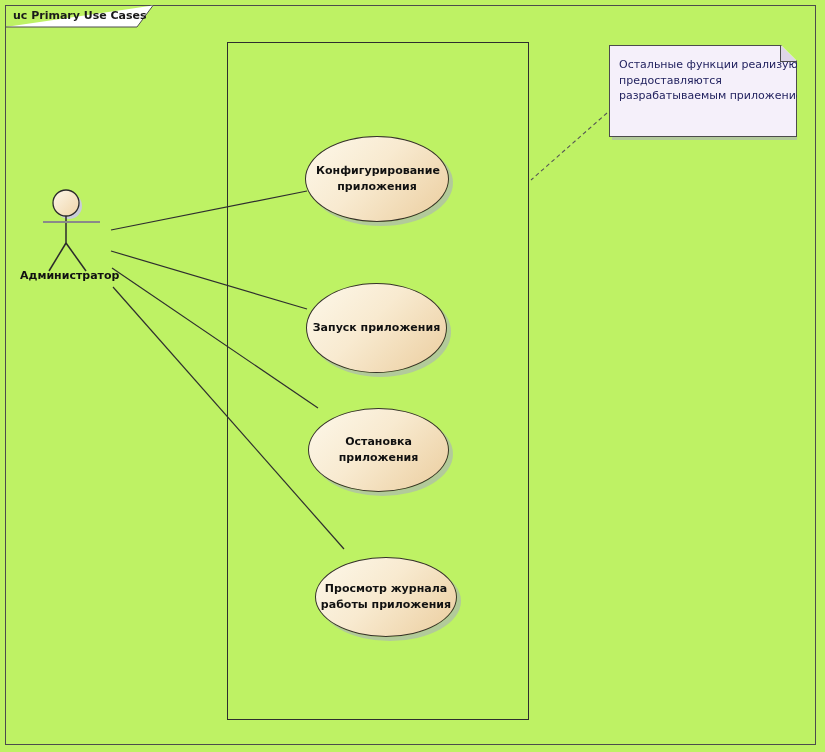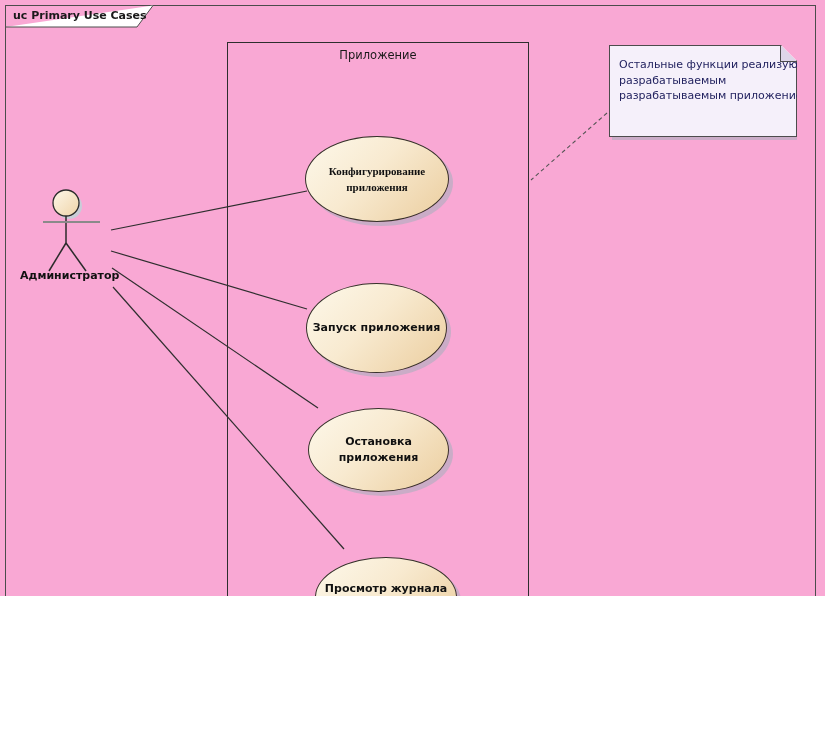--- a/index.html
+++ b/index.html
@@ -1,19 +1,19 @@
 <!DOCTYPE html>
 <html><head>
 <meta charset="utf-8">
 <style>
   html, body { margin: 0; padding: 0; background: #ffffff; }
   #canvas {
     position: relative;
-    width: 825px; height: 596px;
-    background: #f9a8d4;
+    width: 825px; height: 752px;
+    background: #bef264;
     font-family: "DejaVu Sans", "Liberation Sans", sans-serif;
     overflow: hidden;
   }
   
   .frame-border {
     position: absolute; left: 5px; top: 5px;
     width: 809px; height: 738px;
     border: 1px solid #4c4c4c;
     background: transparent;
     z-index: 0;
@@ -49,21 +49,21 @@
     background: linear-gradient(135deg, #fdf8ea 0%, #f8ead0 45%, #ebcd9e 100%);
     box-shadow: 4px 4px 0 0 rgba(170,175,190,0.6);
     display: flex; align-items: center; justify-content: center;
     text-align: center;
     font-size: 11px; font-weight: bold; color: #111;
     line-height: 16px;
     z-index: 3;
   }
   .usecase span { display: block; }
   #uc1 { left: 305px; top: 136px; width: 142px; height: 84px; }
-  #uc1 span { max-width: 122px; font-family: Liberation Serif, serif; }
+  #uc1 span { max-width: 122px; }
   #uc2 { left: 306px; top: 283px; width: 139px; height: 88px; text-align: center; }
   #uc2 span { max-width: 130px; }
   #uc3 { left: 308px; top: 408px; width: 139px; height: 82px; }
   #uc3 span { max-width: 112px; }
   #uc4 { left: 315px; top: 557px; width: 140px; height: 78px; }
   #uc4 span { max-width: 136px; }
   
   .actor-label {
     position: absolute; left: 20px; top: 269px; width: 92px;
     text-align: center; font-size: 11px; font-weight: bold; color: #111;
@@ -95,21 +95,20 @@
 </style>
 </head>
 <body>
 
 <div id="canvas">
 
   <div class="frame-border"></div>
   <div class="frame-title">uc Primary Use Cases</div>
 
   <div class="boundary"></div>
-  <div class="boundary-label">Приложение</div>
 
   <svg id="linework" width="825" height="752" viewBox="0 0 825 752">
     <defs>
       <linearGradient id="gcream" x1="0" y1="0" x2="1" y2="1">
         <stop offset="0" stop-color="#fdf7e9"></stop>
         <stop offset="1" stop-color="#efd4a8"></stop>
       </linearGradient>
     </defs>
 
     <path d="M5.5,27 L137,27 L153,5.5" fill="#ffffff" stroke="#4c4c4c" stroke-width="1"></path>
@@ -142,17 +141,17 @@
   <div class="usecase" id="uc4">
     <span>Просмотр журнала работы приложения</span>
   </div>
   <div class="usecase" id="uc3">
     <span>Остановка приложения</span>
   </div>
 
   <div class="note">
     <div class="note-fold"></div>
     <div class="note-line">Остальные функции реализуются</div>
-    <div class="note-line">разрабатываемым</div>
+    <div class="note-line">предоставляются</div>
     <div class="note-line">разрабатываемым приложением</div>
   </div>
 
 </div>
 
 </body></html>

